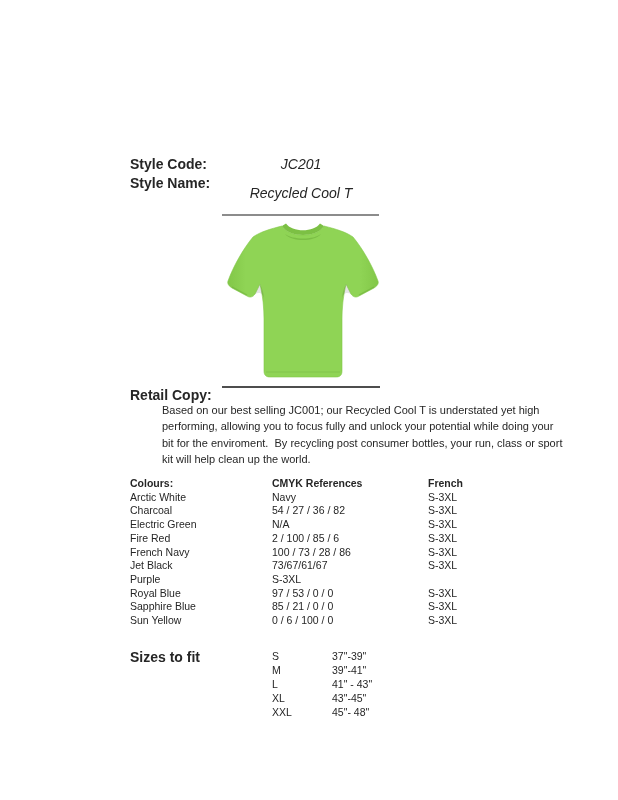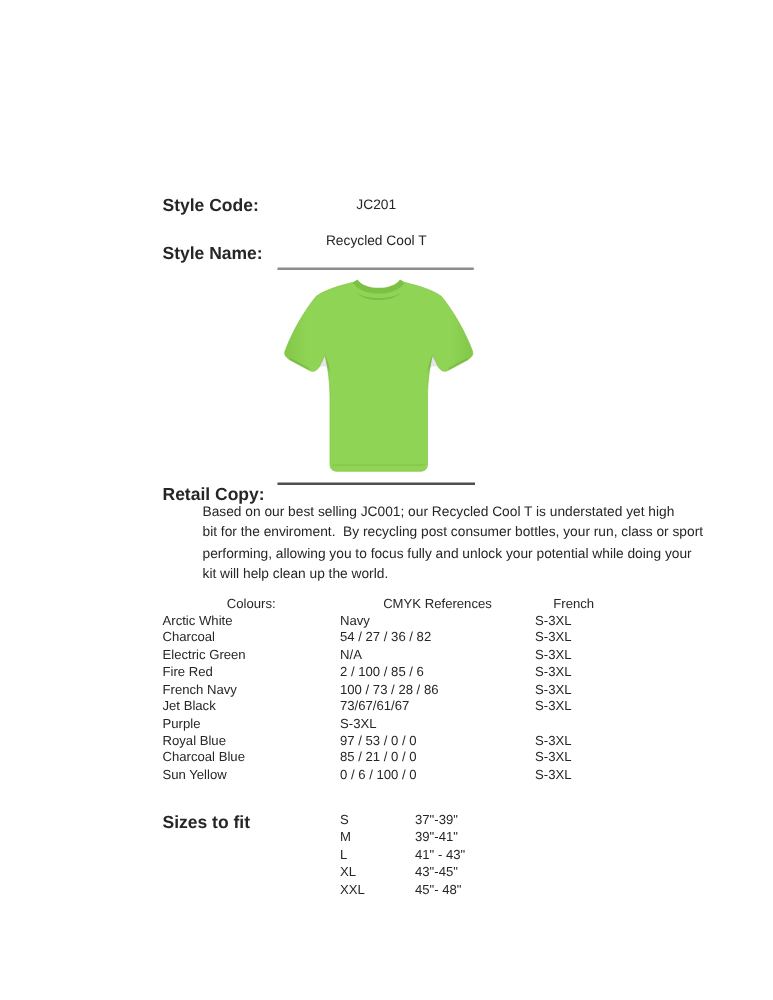--- a/index.html
+++ b/index.html
@@ -10,21 +10,21 @@
     color: #262626;
     overflow: hidden;
   }
   .page {
     position: relative;
     width: 618px; height: 800px;
     background: #ffffff;
   }
   .abs { position: absolute; }
   .label { font-weight: bold; font-size: 14px; line-height: 14px; white-space: pre; }
-  .value { font-size: 11px; line-height: 14px; }
+  .value { font-size: 14px; line-height: 14px; font-style: italic; }
 
   .field-label { left: 130px; width: 95px; }
   .field-value { left: 222px; width: 158px; text-align: center; }
 
   .hr-top    { left: 222px; top: 214px; width: 157px; height: 2px; background: #8c8c8c; }
   .hr-bottom { left: 222px; top: 386px; width: 158px; height: 2px; background: #4e4e4e; }
 
   .tshirt { left: 222px; top: 221px; width: 160px; height: 158px; }
 
   .retail-label { top: 388px; }
@@ -32,41 +32,41 @@
   .retail-copy .line { font-size: 11px; line-height: 16.4px; white-space: pre; margin-left: 32px; }
 
   .colours-table { left: 130px; top: 477px; width: 380px; }
   .colours-table .trow {
     display: grid;
     grid-template-columns: 142px 156px 62px;
     font-size: 10.5px;
     line-height: 13.7px;
     white-space: pre;
   }
-  .colours-table .trow.thead { font-weight: normal; text-align: center; }
+  .colours-table .trow.thead { font-weight: bold; }
 
   .sizes-label { left: 130px; top: 650px; }
   .sizes-table { left: 272px; top: 650px; width: 180px; }
   .sizes-table .trow {
     display: grid;
     grid-template-columns: 60px 110px;
     font-size: 10.5px;
     line-height: 13.9px;
     white-space: pre;
   }
 </style>
 </head>
 <body>
 
 <div class="page">
 
   <div class="abs label field-label" style="top:157px">Style Code:</div>
   <div class="abs value field-value" style="top:157px">JC201</div>
 
-  <div class="abs label field-label" style="top:195px">Style Name:</div>
+  <div class="abs label field-label" style="top:176px">Style Name:</div>
   <div class="abs value field-value" style="top:186px">Recycled Cool T</div>
 
   <div class="abs hr-top"></div>
 
   <svg class="abs tshirt" viewBox="0 0 160 158" aria-hidden="true">
     <defs>
       <linearGradient id="shirtGrad" x1="0" y1="0" x2="1" y2="0">
         <stop offset="0" stop-color="#82c748"></stop>
         <stop offset="0.12" stop-color="#8fd455"></stop>
         <stop offset="0.88" stop-color="#8fd455"></stop>
@@ -107,22 +107,22 @@
     <path fill="none" stroke="#6cab39" stroke-width="1.2" opacity="0.5" d="M 152,66 L 137,74"></path>
 
     <path fill="none" stroke="#6cab39" stroke-width="0.8" opacity="0.45" d="M 44,151 L 118,151"></path>
   </svg>
 
   <div class="abs hr-bottom"></div>
 
   <div class="abs label field-label retail-label">Retail Copy:</div>
   <div class="abs retail-copy">
     <div class="line">Based on our best selling JC001; our Recycled Cool T is understated yet high</div>
+    <div class="line">performing, allowing you to focus fully and unlock your potential while doing your</div>
     <div class="line">bit for the enviroment.  By recycling post consumer bottles, your run, class or sport</div>
-    <div class="line">performing, allowing you to focus fully and unlock your potential while doing your</div>
     <div class="line">kit will help clean up the world.</div>
   </div>
 
   <div class="abs colours-table">
     <div class="trow thead">
       <span>Colours:</span>
       <span>CMYK References</span>
       <span>French</span>
     </div>
     <div class="trow">
@@ -158,21 +158,21 @@
     <div class="trow">
       <span>Purple</span>
       <span>S-3XL</span>
     </div>
     <div class="trow">
       <span>Royal Blue</span>
       <span>97 / 53 / 0 / 0</span>
       <span>S-3XL</span>
     </div>
     <div class="trow">
-      <span>Charcoal Blue</span>
+      <span>Sapphire Blue</span>
       <span>85 / 21 / 0 / 0</span>
       <span>S-3XL</span>
     </div>
     <div class="trow">
       <span>Sun Yellow</span>
       <span>0 / 6 / 100 / 0</span>
       <span>S-3XL</span>
     </div>
   </div>
 

